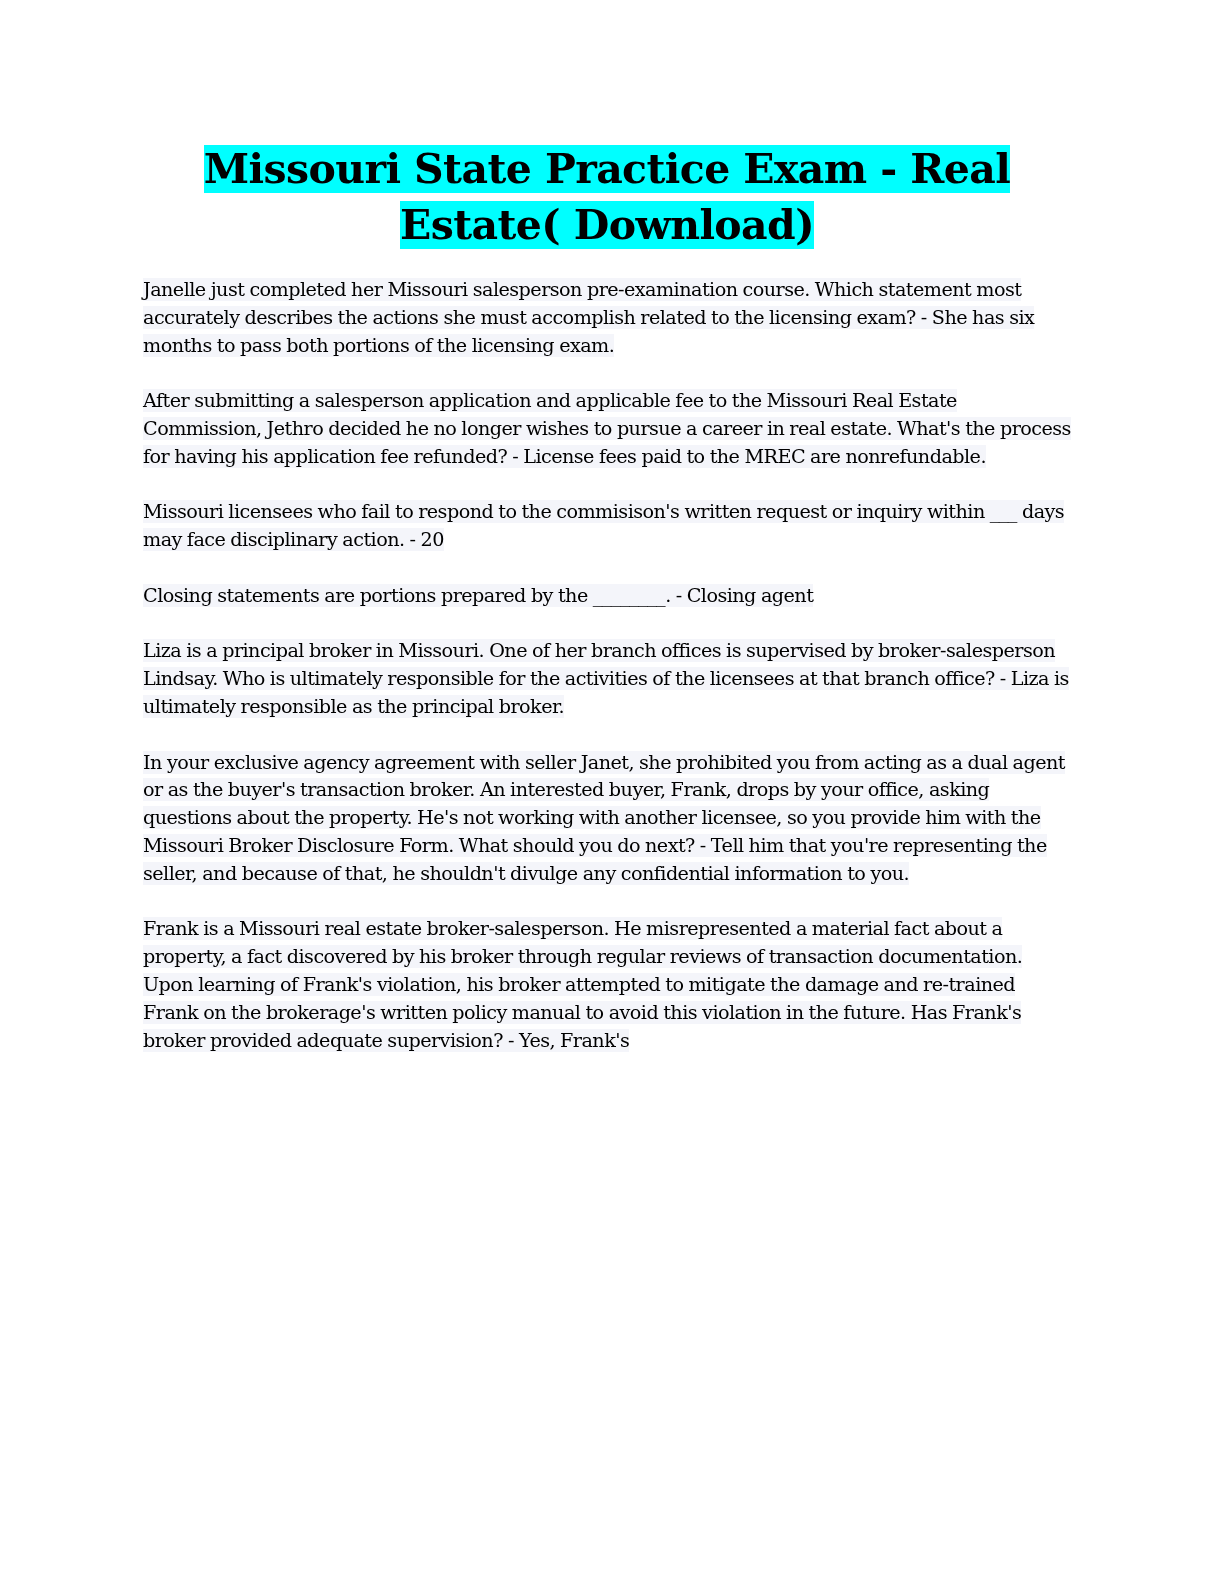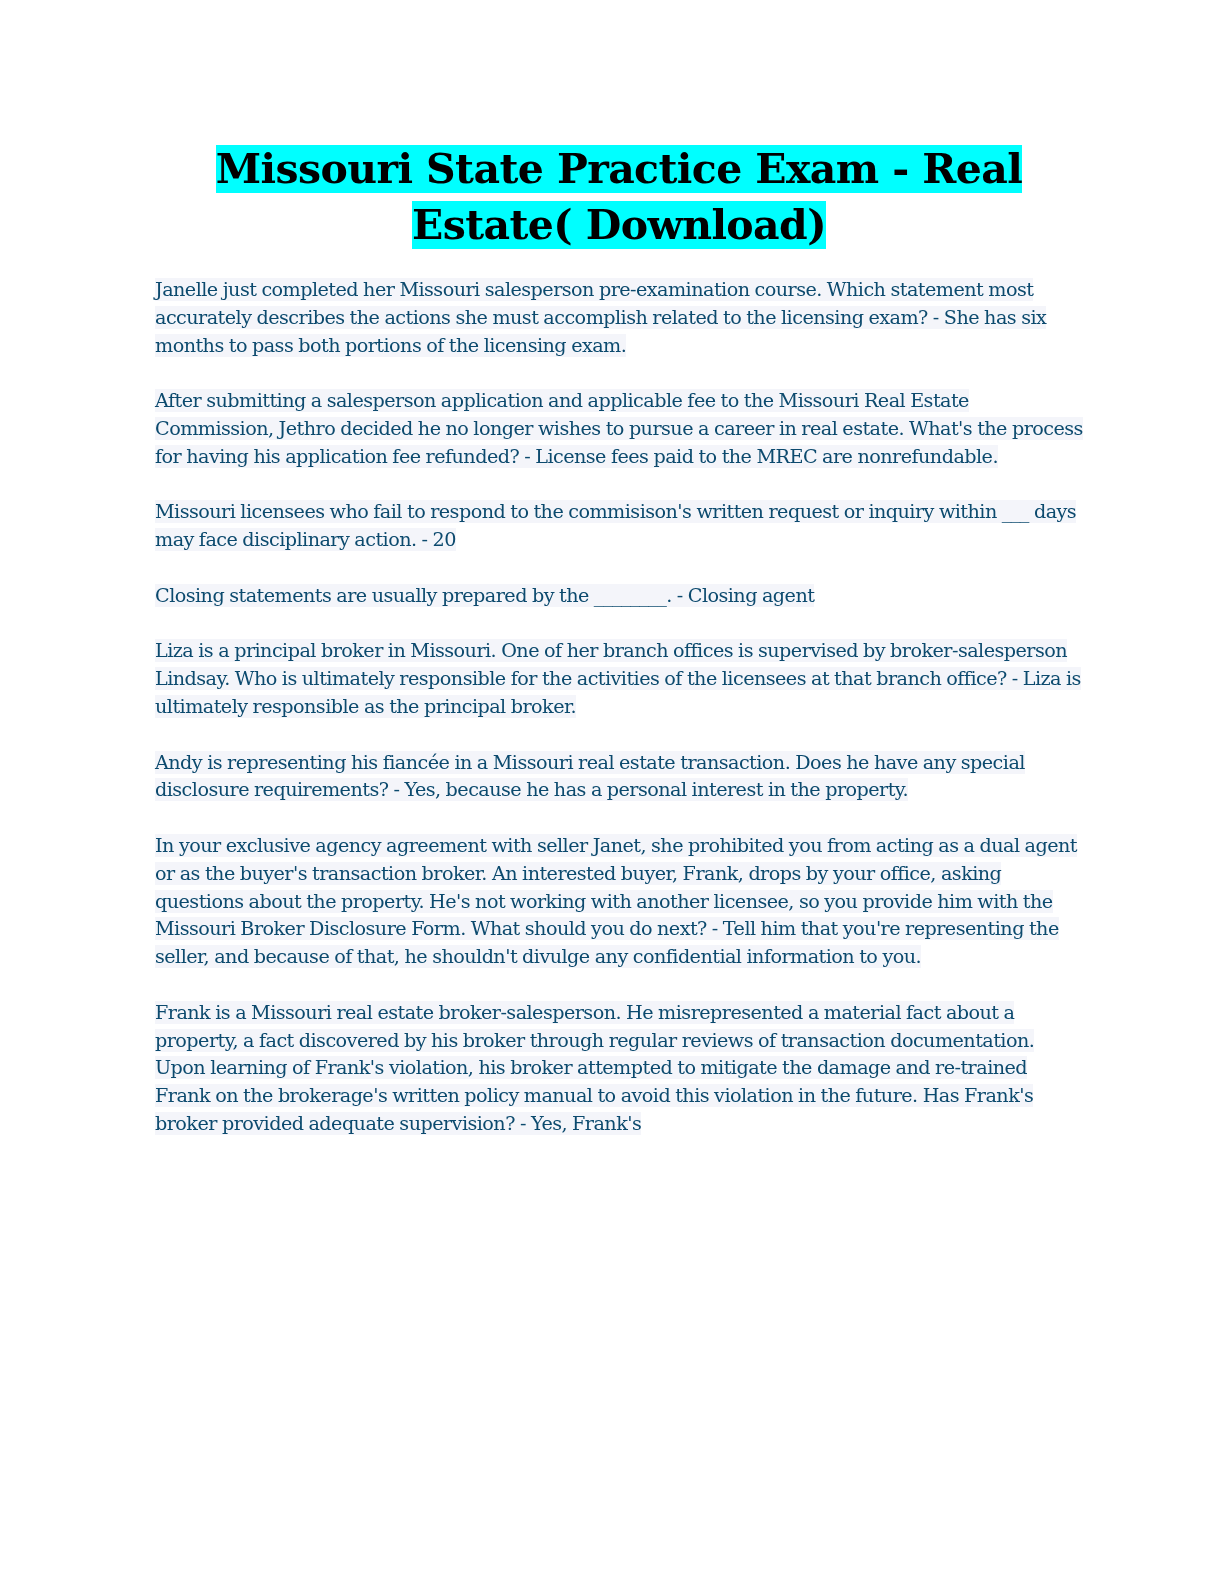--- a/index.html
+++ b/index.html
@@ -11,59 +11,57 @@
       width: 1224px;
       height: 1584px;
       position: relative;
       overflow: hidden;
     }
     .page {
       position: absolute;
       left: 143px;
       top: 141px;
       width: 928px;
-      margin-left: 12px;
     }
     .title {
       font-family: "DejaVu Serif", "Liberation Serif", serif;
       font-weight: bold;
       font-size: 41px;
       line-height: 56px;
       text-align: center;
       color: #000000;
       margin: 0 0 23px 0;
       letter-spacing: -0.6px;
     }
     .title span {
       background: #00ffff;
       -webkit-box-decoration-break: clone;
       box-decoration-break: clone;
     }
     .qa {
       font-family: "DejaVu Serif", "Liberation Serif", serif;
       font-size: 19.2px;
       line-height: 27.8px;
-      color: #0c4a6e;
+      color: #000000;
       margin: 0 0 27.8px 0;
       letter-spacing: -0.55px;
       word-spacing: -0.5px;
     }
     .qa span {
       background: #f4f5fa;
       -webkit-box-decoration-break: clone;
       box-decoration-break: clone;
     }
   </style>
 </head>
 <body>
 
 <div class="page">
   <h1 class="title"><span>Missouri State Practice Exam - Real Estate( Download)</span></h1>
 
   <p class="qa"><span>Janelle just completed her Missouri salesperson pre-examination course. Which statement most accurately describes the actions she must accomplish related to the licensing exam? - She has six months to pass both portions of the licensing exam.</span></p>
   <p class="qa"><span>After submitting a salesperson application and applicable fee to the Missouri Real Estate Commission, Jethro decided he no longer wishes to pursue a career in real estate. What's the process for having his application fee refunded? - License fees paid to the MREC are nonrefundable.</span></p>
   <p class="qa"><span>Missouri licensees who fail to respond to the commisison's written request or inquiry within ___ days may face disciplinary action. - 20</span></p>
-  <p class="qa"><span>Closing statements are usually prepared by the ________. - Closing agent</span></p>
+  <p class="qa"><span>Closing statements are portions prepared by the ________. - Closing agent</span></p>
   <p class="qa"><span>Liza is a principal broker in Missouri. One of her branch offices is supervised by broker-salesperson Lindsay. Who is ultimately responsible for the activities of the licensees at that branch office? - Liza is ultimately responsible as the principal broker.</span></p>
-  <p class="qa"><span>Andy is representing his fiancée in a Missouri real estate transaction. Does he have any special disclosure requirements? - Yes, because he has a personal interest in the property.</span></p>
   <p class="qa"><span>In your exclusive agency agreement with seller Janet, she prohibited you from acting as a dual agent or as the buyer's transaction broker. An interested buyer, Frank, drops by your office, asking questions about the property. He's not working with another licensee, so you provide him with the Missouri Broker Disclosure Form. What should you do next? - Tell him that you're representing the seller, and because of that, he shouldn't divulge any confidential information to you.</span></p>
   <p class="qa"><span>Frank is a Missouri real estate broker-salesperson. He misrepresented a material fact about a property, a fact discovered by his broker through regular reviews of transaction documentation. Upon learning of Frank's violation, his broker attempted to mitigate the damage and re-trained Frank on the brokerage's written policy manual to avoid this violation in the future. Has Frank's broker provided adequate supervision? - Yes, Frank's</span></p>
 </div>
 
 </body></html>

